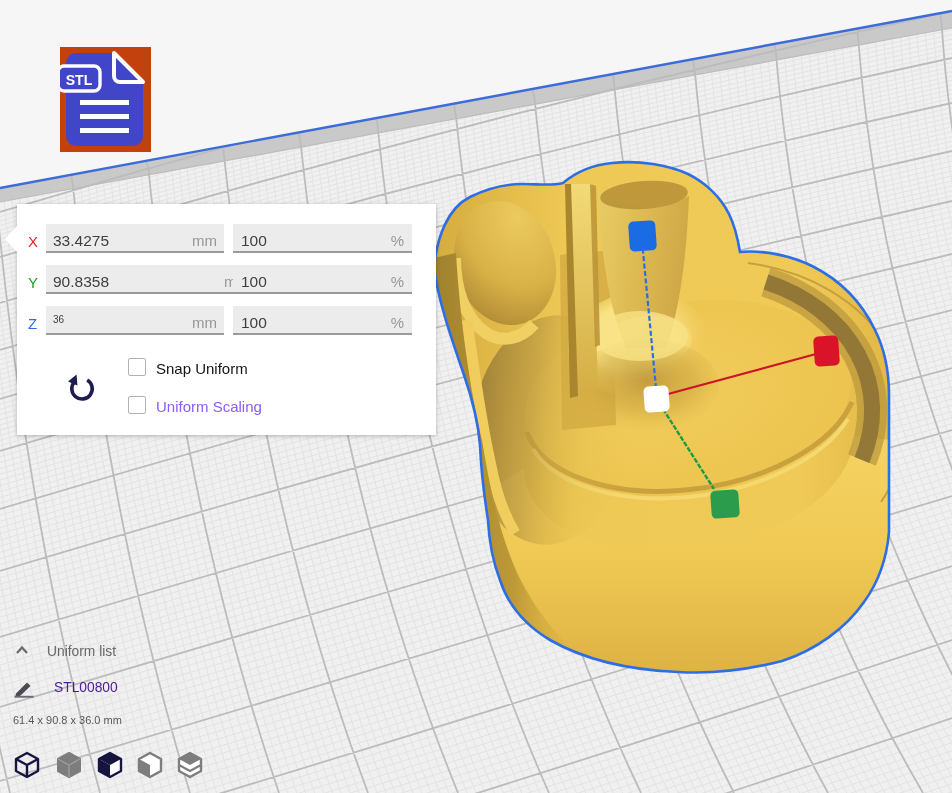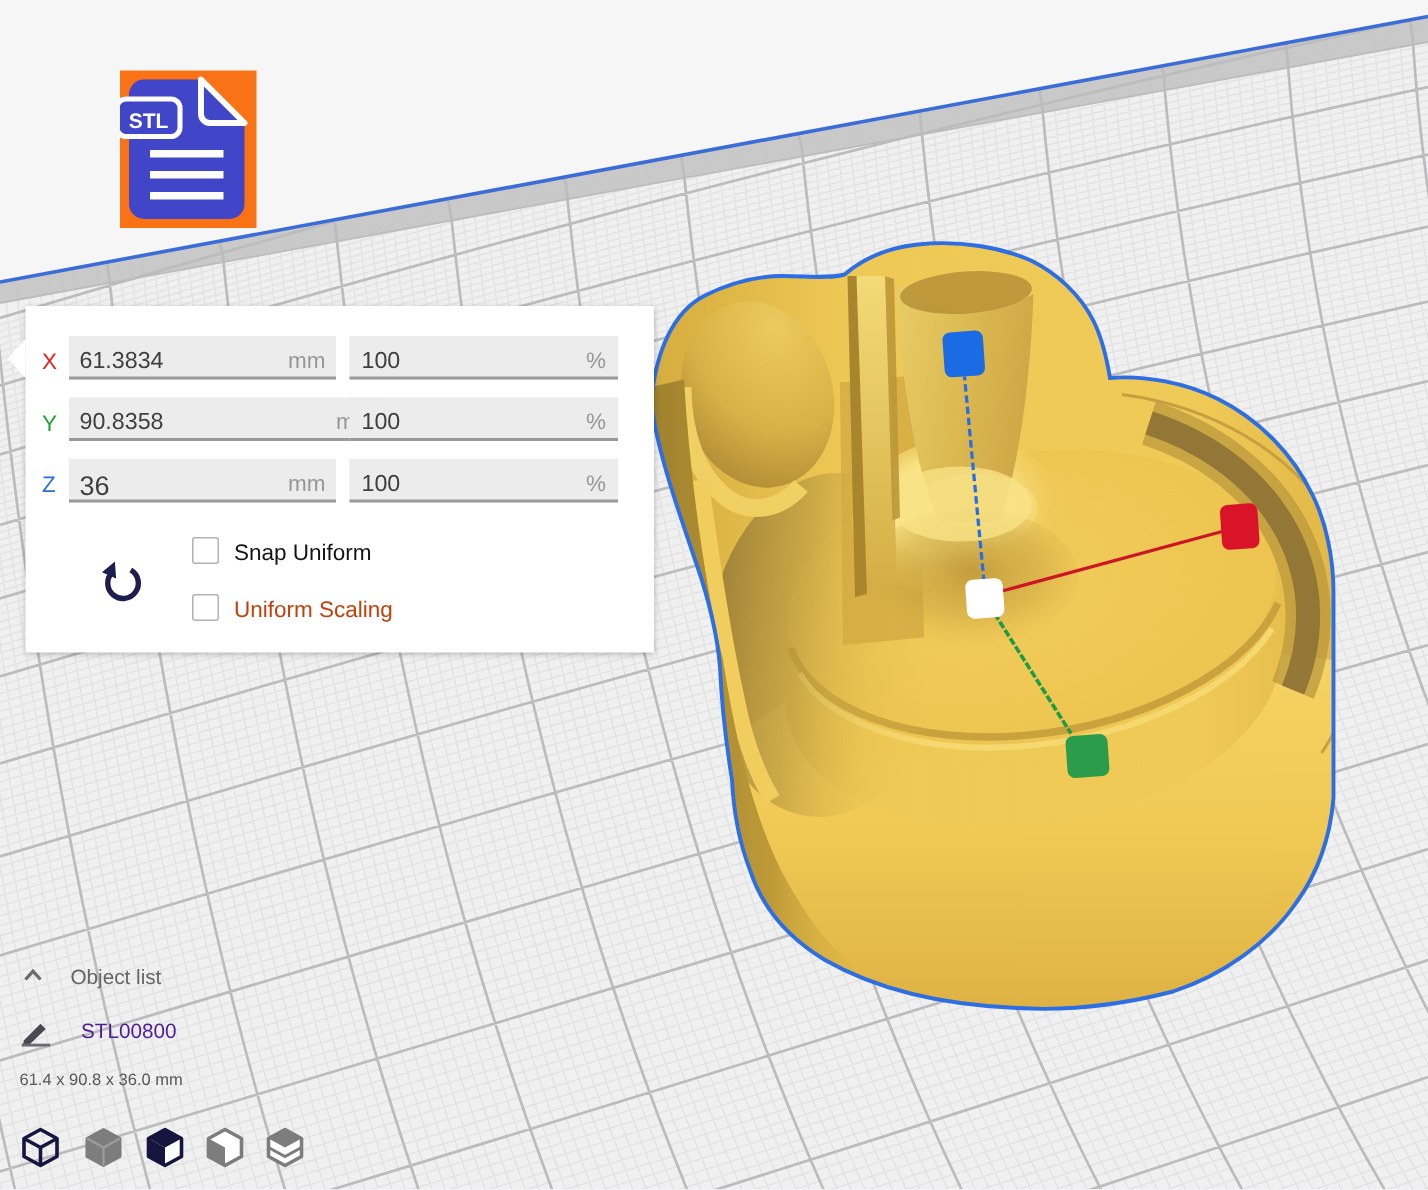--- a/index.html
+++ b/index.html
@@ -119,75 +119,75 @@
   <path d="M668 394 L816 354" stroke="#cc1525" stroke-width="2.2" fill="none"></path>
   <path d="M663 409 L714 489" stroke="#1f9b45" stroke-width="2.4" stroke-dasharray="5 1.5" fill="none"></path>
   <rect x="629" y="221" width="27" height="30" rx="5" fill="#1b6ce4" transform="rotate(-4 642 236)"></rect>
   <rect x="814" y="336" width="25" height="30" rx="5" fill="#da1428" transform="rotate(-4 827 351)"></rect>
   <rect x="711" y="490" width="28" height="28" rx="5" fill="#2a9c4c" transform="rotate(-4 725 504)"></rect>
   <rect x="644" y="386" width="25" height="26" rx="5" fill="#ffffff" transform="rotate(-4 656 398)"></rect>
  </g>
 
 </svg>
 
-<div class="abs" style="left:80px;top:47px;width:91px;height:105px;background:#f97316">
+<div class="abs" style="left:60px;top:47px;width:91px;height:105px;background:#c2410c">
 <svg width="91" height="105" viewBox="0 0 91 105" style="position:absolute;left:0;top:0">
  <path d="M6 16 a10 10 0 0 1 10-10 H54 L83 35 V89 a10 10 0 0 1 -10 10 H16 a10 10 0 0 1 -10-10 Z" fill="#4145c8"></path>
  <path d="M54 6 L83 35 H60 a6 6 0 0 1 -6-6 Z" fill="#4145c8" stroke="#fdfdfd" stroke-width="4" stroke-linejoin="round"></path>
  <rect x="-2" y="19" width="42" height="25" rx="6" fill="#4145c8" stroke="#fdfdfd" stroke-width="3.4"></rect>
  <text x="19" y="38" font-size="14" font-weight="bold" fill="#ffffff" text-anchor="middle" font-family="Liberation Sans,sans-serif">STL</text>
  <rect x="20" y="53" width="49" height="5" fill="#fdfdfd"></rect>
  <rect x="20" y="67" width="49" height="5" fill="#fdfdfd"></rect>
  <rect x="20" y="81" width="49" height="5" fill="#fdfdfd"></rect>
 </svg>
 </div>
 
 <div class="abs" style="left:17px;top:204px;width:419px;height:231px;background:#ffffff;box-shadow:0 1px 4px rgba(0,0,0,0.25)">
  <div class="abs" style="left:-12px;top:22px;width:0;height:0;border-top:13px solid transparent;border-bottom:13px solid transparent;border-right:12px solid #ffffff"></div>
  <div class="abs" style="left:11px;top:29px;font-size:15px;color:#ee2222">X</div>
  <div class="abs" style="left:11px;top:70px;font-size:15px;color:#1ba32b">Y</div>
  <div class="abs" style="left:11px;top:111px;font-size:15px;color:#2b6ce0">Z</div>
  <div class="abs fld" style="left:29px;top:20px;width:178px;height:27px;background:#ececec;border-bottom:2px solid #9a9a9a">
-   <span class="abs" style="left:7px;top:8px;font-size:15.5px;color:#3f3f3f">61.3834</span>
+   <span class="abs" style="left:7px;top:8px;font-size:15.5px;color:#3f3f3f">33.4275</span>
    <span class="abs" style="right:7px;top:8px;font-size:15px;color:#979797">mm</span>
     </div>
  <div class="abs fld" style="left:216px;top:20px;width:179px;height:27px;background:#ececec;border-bottom:2px solid #9a9a9a">
    <span class="abs" style="left:8px;top:8px;font-size:15.5px;color:#3f3f3f">100</span>
    <span class="abs" style="right:8px;top:8px;font-size:15px;color:#979797">%</span>
     </div>
  <div class="abs fld" style="left:29px;top:61px;width:210px;height:27px;background:#ececec;border-bottom:2px solid #9a9a9a">
    <span class="abs" style="left:7px;top:8px;font-size:15.5px;color:#3f3f3f">90.8358</span>
    <span class="abs" style="right:7px;top:8px;font-size:15px;color:#979797">mm</span>
     </div>
  <div class="abs fld" style="left:216px;top:61px;width:179px;height:27px;background:#ececec;border-bottom:2px solid #9a9a9a">
    <span class="abs" style="left:8px;top:8px;font-size:15.5px;color:#3f3f3f">100</span>
    <span class="abs" style="right:8px;top:8px;font-size:15px;color:#979797">%</span>
     </div>
  <div class="abs fld" style="left:29px;top:102px;width:178px;height:27px;background:#ececec;border-bottom:2px solid #9a9a9a">
-   <span class="abs" style="left:7px;top:8px;font-size:18px;color:#3f3f3f">36</span>
+   <span class="abs" style="left:7px;top:8px;font-size:10px;color:#3f3f3f">36</span>
    <span class="abs" style="right:7px;top:8px;font-size:15px;color:#979797">mm</span>
     </div>
  <div class="abs fld" style="left:216px;top:102px;width:179px;height:27px;background:#ececec;border-bottom:2px solid #9a9a9a">
    <span class="abs" style="left:8px;top:8px;font-size:15.5px;color:#3f3f3f">100</span>
    <span class="abs" style="right:8px;top:8px;font-size:15px;color:#979797">%</span>
     </div>
  <svg class="abs" style="left:49px;top:167px" width="30" height="32" viewBox="0 0 30 32">
   <path d="M21.2 9 A10.2 10.2 0 1 1 8.8 10.6" fill="none" stroke="#1d1d4f" stroke-width="3.6"></path>
   <path d="M2.0 10.5 L10.6 3.4 L11.4 14.6 Z" fill="#1d1d4f"></path>
  </svg>
  <div class="abs" style="left:111px;top:154px;width:16px;height:16px;background:#fff;border:1.5px solid #b2b2b2;border-radius:2px"></div>
  <div class="abs" style="left:139px;top:156px;font-size:15px;color:#151515">Snap Uniform</div>
  <div class="abs" style="left:111px;top:192px;width:16px;height:16px;background:#fff;border:1.5px solid #b2b2b2;border-radius:2px"></div>
- <div class="abs" style="left:139px;top:194px;font-size:15px;color:#c2410c">Uniform Scaling</div>
+ <div class="abs" style="left:139px;top:194px;font-size:15px;color:#8b5cf6">Uniform Scaling</div>
 </div>
 
 <svg class="abs" style="left:15px;top:645px" width="14" height="11" viewBox="0 0 14 11">
  <path d="M2 8 L7 2.5 L12 8" fill="none" stroke="#6a6a6a" stroke-width="2.2"></path>
 </svg>
-<div class="abs" style="left:47px;top:644px;font-size:13.8px;color:#666">Object list</div>
+<div class="abs" style="left:47px;top:644px;font-size:13.8px;color:#666">Uniform list</div>
 <svg class="abs" style="left:14px;top:680px" width="20" height="19" viewBox="0 0 20 19">
  <path d="M2 13.5 L13 2.5 L16.5 6 L5.5 16.5 L1.2 17.2 Z" fill="#4a4a52"></path>
  <rect x="0.5" y="15.8" width="19" height="1.9" fill="#6a6a72"></rect>
 </svg>
 <div class="abs" style="left:54px;top:680px;font-size:13.8px;color:#4c1d95">STL00800</div>
 <div class="abs" style="left:13px;top:714px;font-size:11px;color:#585858">61.4 x 90.8 x 36.0 mm</div>
 
 <svg class="abs" style="left:14px;top:751px" width="190" height="28" viewBox="0 0 190 28">
  <g stroke="#15153f" stroke-width="2.4" fill="none" stroke-linejoin="round">
   <path d="M13 2 L24 8 L24 20 L13 26 L2 20 L2 8 Z"></path>

